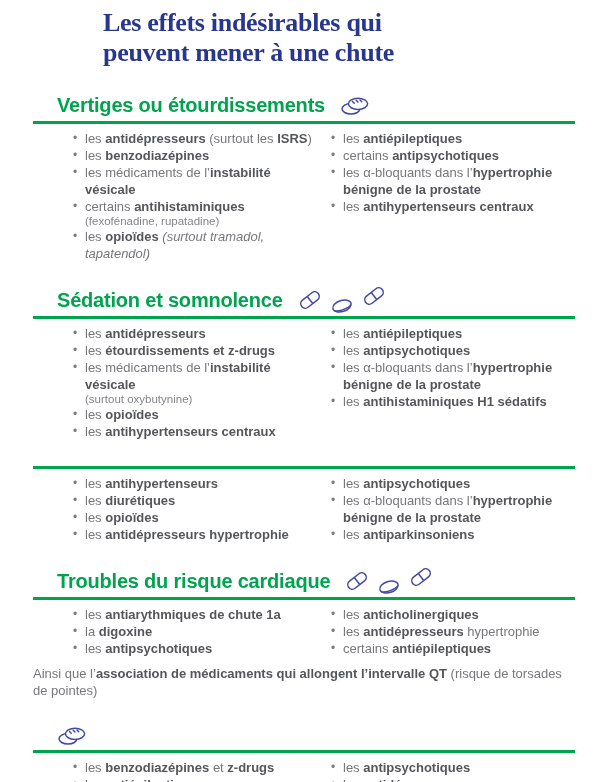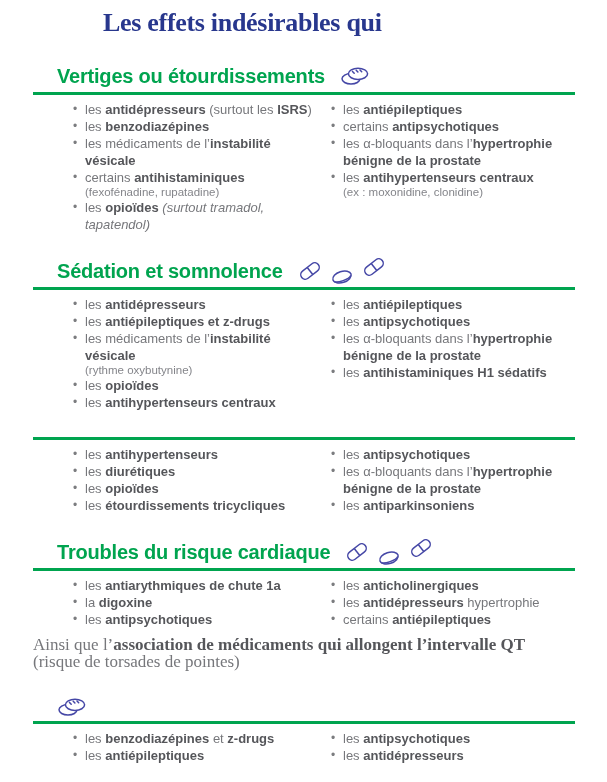--- a/index.html
+++ b/index.html
@@ -31,28 +31,28 @@
   .icon-wrap:nth-child(2){transform:translateY(6px);}
   .icon-wrap:nth-child(3){transform:translateY(-4px);}
   .rule{height:3px;background:var(--green);margin-top:4px;}
   .cols{display:grid;grid-template-columns:1fr 1fr;column-gap:14px;padding:6px 0 0 40px;}
   .col{list-style:none;margin:0;padding:0;}
   .item{display:flex;font-size:13px;color:var(--text);line-height:17px;}
   .bullet{flex:none;width:12px;color:#7b7c7f;font-size:12px;line-height:17px;}
   .txt{flex:1;}
   b{color:var(--text_bold);font-weight:bold;}
   .sub{font-size:11.5px;line-height:13px;color:#84858a;}
-  .note{margin:8px 0 0;font-size:17px;line-height:17px;color:var(--text);font-family:Liberation Serif, serif;}
+  .note{margin:8px 0 0;font-size:13px;line-height:17px;color:var(--text);}
 </style>
 </head>
 <body>
 
 <div class="page">
   <header class="header">
-    <h1 class="title"><span>Les effets indésirables qui</span><br></h1>
+    <h1 class="title"><span>Les effets indésirables qui</span><br><span>peuvent mener à une chute</span></h1>
   </header>
   <main id="sections">
       <section class="section">
         <div class="sec-head">
           <h2 class="sec-title">Vertiges ou étourdissements</h2>
           <span class="icons">
             <span class="icon-wrap">
               <svg width="30" height="21" viewBox="0 0 30 21">
                 <g fill="none" stroke="#4547A6" stroke-width="1.5" stroke-linecap="round">
                   <ellipse cx="11" cy="13.8" rx="9" ry="5.2"></ellipse>
@@ -95,21 +95,21 @@
             <li class="item">
               <span class="bullet">•</span>
               <div class="txt"><span class="seg">certains </span><b class="seg-bold">antipsychotiques</b></div>
             </li>
             <li class="item">
               <span class="bullet">•</span>
               <div class="txt"><span class="seg">les α-bloquants dans l’</span><b class="seg-bold">hypertrophie bénigne de la prostate</b></div>
             </li>
             <li class="item">
               <span class="bullet">•</span>
-              <div class="txt"><span class="seg">les </span><b class="seg-bold">antihypertenseurs centraux</b><div class="sub">(ex : moxonidine, clonidine)</div></div>
+              <div class="txt"><span class="seg">les </span><b class="seg-bold">antihypertenseurs centraux</b></div>
             </li>
           </ul>
         </div>
       </section>
       <section class="section">
         <div class="sec-head">
           <h2 class="sec-title">Sédation et somnolence</h2>
           <span class="icons">
             <span class="icon-wrap">
               <svg width="24" height="22" viewBox="0 0 24 22">
@@ -139,25 +139,25 @@
         </div>
         <div class="rule"></div>
         <div class="cols">
           <ul class="col">
             <li class="item">
               <span class="bullet">•</span>
               <div class="txt"><span class="seg">les </span><b class="seg-bold">antidépresseurs</b></div>
             </li>
             <li class="item">
               <span class="bullet">•</span>
-              <div class="txt"><span class="seg">les </span><b class="seg-bold">antiépileptiques et z-drugs</b></div>
-            </li>
-            <li class="item">
-              <span class="bullet">•</span>
-              <div class="txt"><span class="seg">les médicaments de l’</span><b class="seg-bold">instabilité vésicale</b><div class="sub">(rythme oxybutynine)</div></div>
+              <div class="txt"><span class="seg">les </span><b class="seg-bold">étourdissements et z-drugs</b></div>
+            </li>
+            <li class="item">
+              <span class="bullet">•</span>
+              <div class="txt"><span class="seg">les médicaments de l’</span><b class="seg-bold">instabilité vésicale</b><div class="sub">(surtout oxybutynine)</div></div>
             </li>
             <li class="item">
               <span class="bullet">•</span>
               <div class="txt"><span class="seg">les </span><b class="seg-bold">opioïdes</b></div>
             </li>
             <li class="item">
               <span class="bullet">•</span>
               <div class="txt"><span class="seg">les </span><b class="seg-bold">antihypertenseurs centraux</b></div>
             </li>
           </ul>
@@ -192,21 +192,21 @@
             <li class="item">
               <span class="bullet">•</span>
               <div class="txt"><span class="seg">les </span><b class="seg-bold">diurétiques</b></div>
             </li>
             <li class="item">
               <span class="bullet">•</span>
               <div class="txt"><span class="seg">les </span><b class="seg-bold">opioïdes</b></div>
             </li>
             <li class="item">
               <span class="bullet">•</span>
-              <div class="txt"><span class="seg">les </span><b class="seg-bold">étourdissements tricycliques</b></div>
+              <div class="txt"><span class="seg">les </span><b class="seg-bold">antidépresseurs hypertrophie</b></div>
             </li>
           </ul>
           <ul class="col">
             <li class="item">
               <span class="bullet">•</span>
               <div class="txt"><span class="seg">les </span><b class="seg-bold">antipsychotiques</b></div>
             </li>
             <li class="item">
               <span class="bullet">•</span>
               <div class="txt"><span class="seg">les α-bloquants dans l’</span><b class="seg-bold">hypertrophie bénigne de la prostate</b></div>

